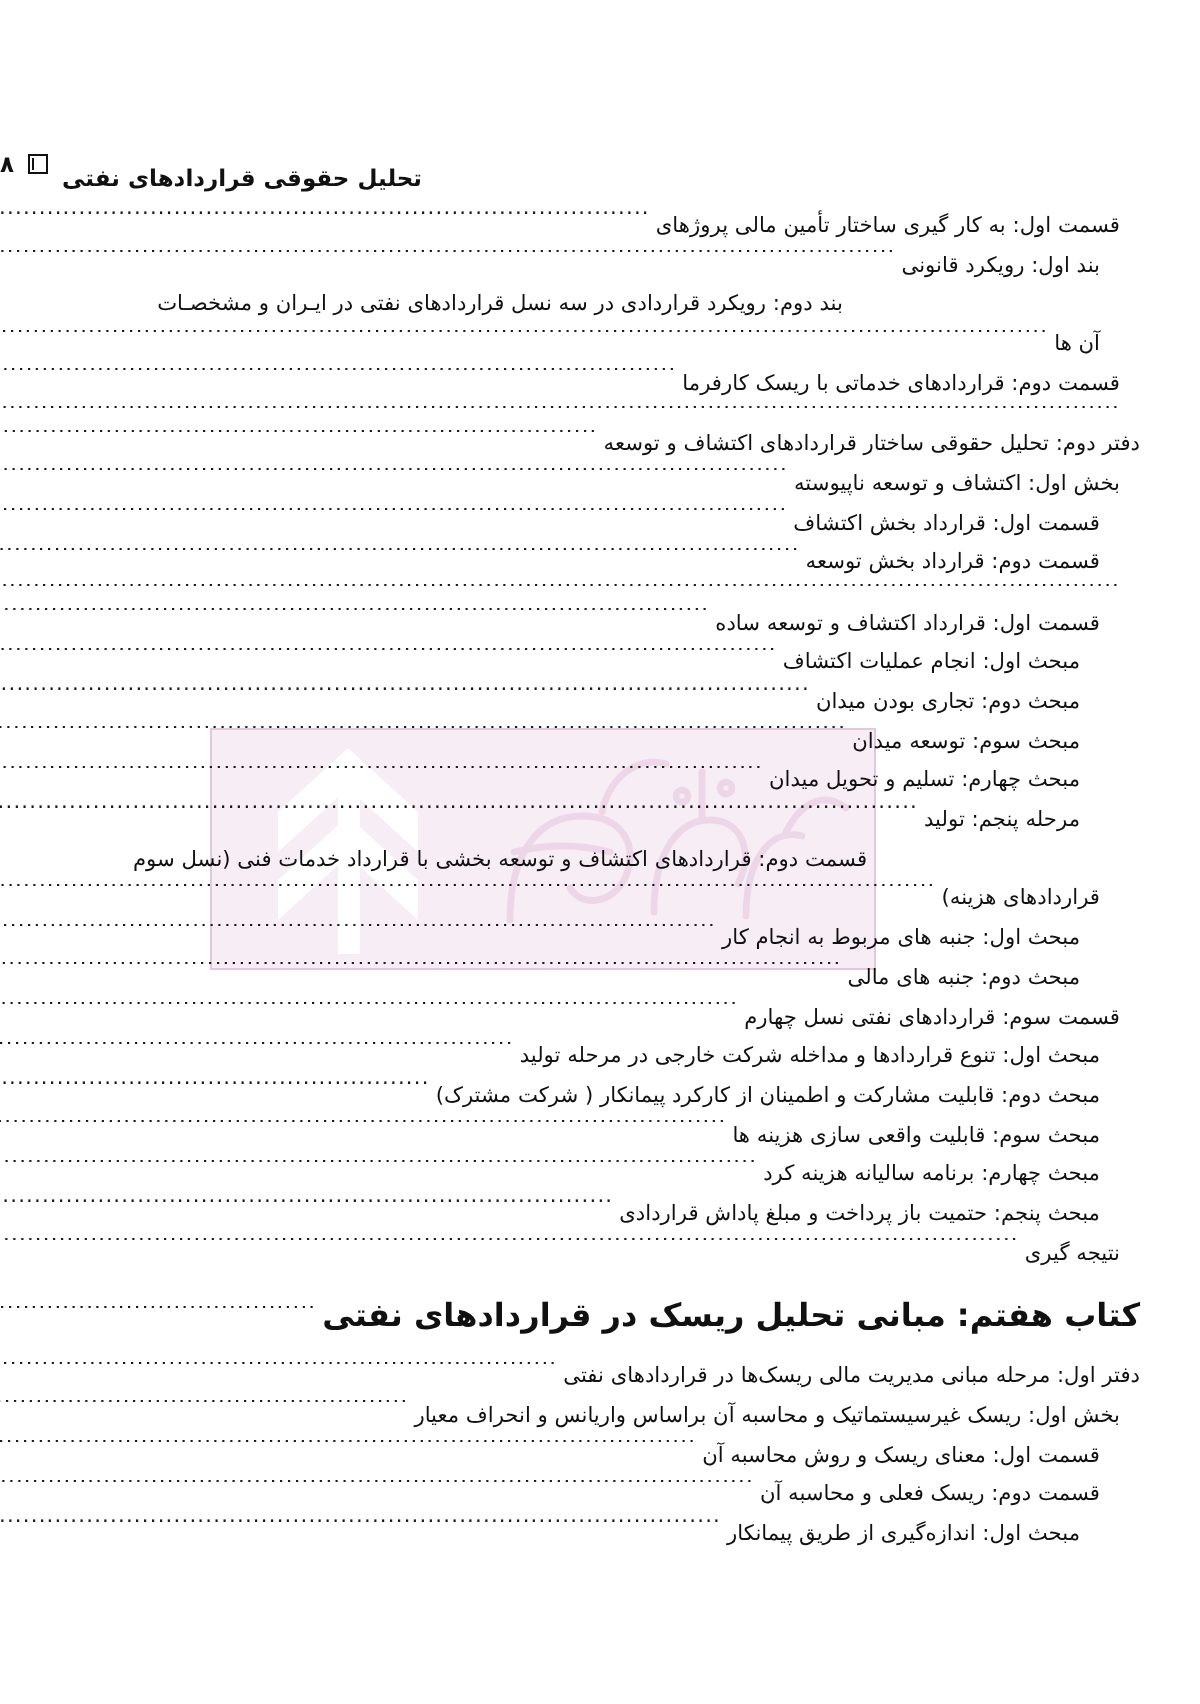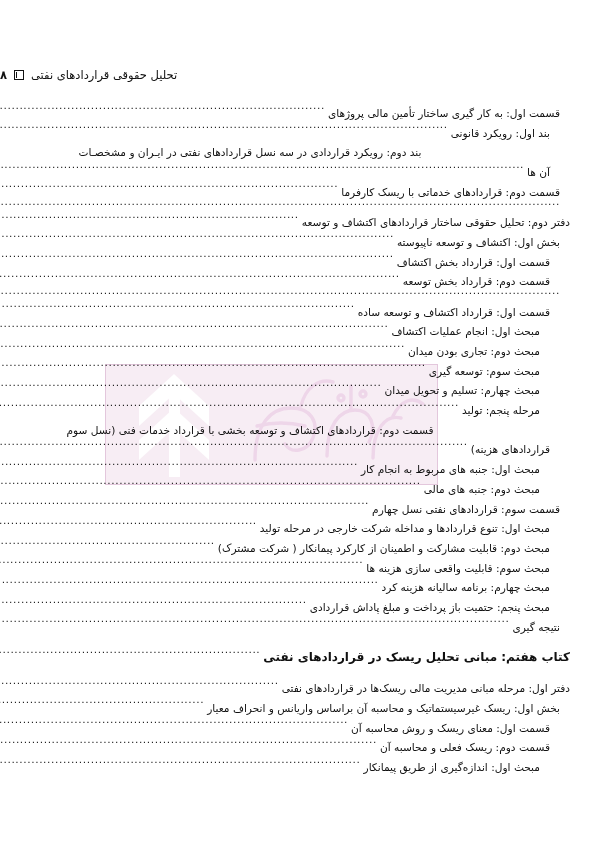--- a/index.html
+++ b/index.html
@@ -40,21 +40,21 @@
     position:relative;
     margin:0 2px;
     flex:0 0 auto;
   }
   .header .mark::after{
     content:"";
     position:absolute;
     left:1.4px;top:1.4px;right:1.4px;bottom:1.4px;
     border-left:1.2px solid #111;
   }
-  .header .htitle{font-weight:normal;}
+  .header .htitle{font-weight:bold;margin-top:14px;}
 
   
   .toc{
     position:absolute;
     top:104px;
     left:30px;
     right:30px;
     direction:rtl;
     font-size:10.6px;
   }
@@ -97,21 +97,21 @@
     content:"............................................................................................................................................................................................................";
     position:absolute;
     right:0;
     bottom:0.16em;
     font-size:10.6px;
     letter-spacing:0.6px;
     color:#1a1a1a;
     white-space:nowrap;
   }
 
-  .entry.book .lbl{font-weight:bold;font-size:12px;}
+  .entry.book .lbl{font-weight:bold;font-size:16px;}
   .entry.book{line-height:19.7px;}
 
   .spacer{height:11px;}
 
   
   .lv0{margin-right:0px;}
   .lv1{margin-right:10px;}
   .lv2{margin-right:20px;}
   .lv3{margin-right:30px;}
 
@@ -262,21 +262,21 @@
 
     </div>
 
     <div class="entry lv3">
       <span class="lbl">مبحث دوم: تجاری بودن میدان</span>
       <span class="leader"></span>
 
     </div>
 
     <div class="entry lv3">
-      <span class="lbl">مبحث سوم: توسعه گیری</span>
+      <span class="lbl">مبحث سوم: توسعه میدان</span>
       <span class="leader"></span>
 
     </div>
 
     <div class="entry lv3">
       <span class="lbl">مبحث چهارم: تسلیم و تحویل میدان</span>
       <span class="leader"></span>
 
     </div>
 

